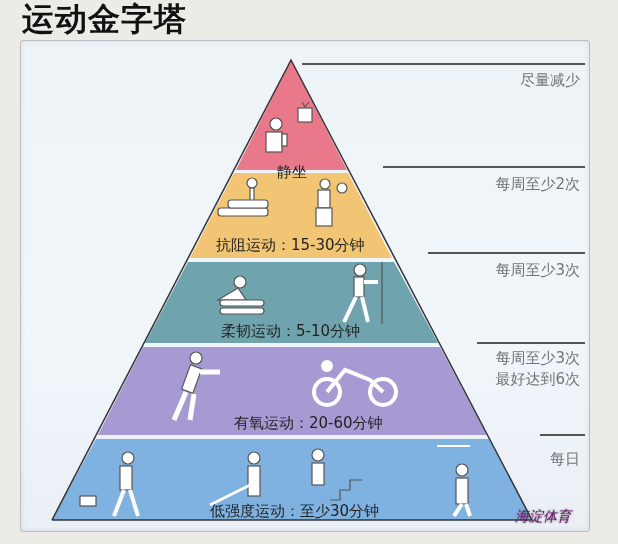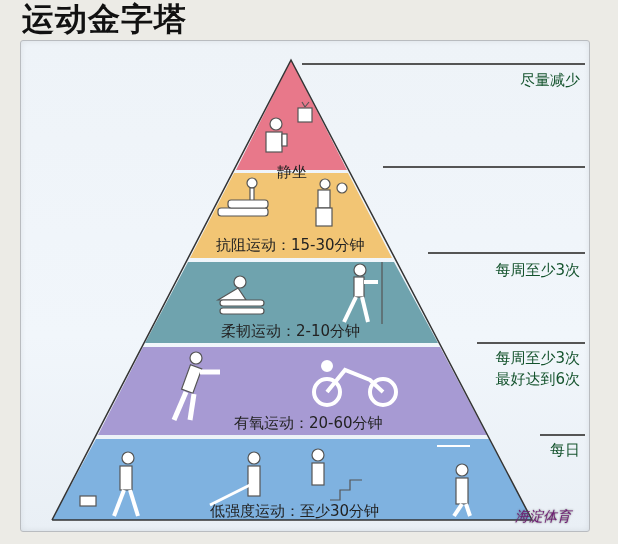--- a/index.html
+++ b/index.html
@@ -1,20 +1,20 @@
 <!DOCTYPE html>
 <html><head>
 <meta charset="utf-8">
 <style>
   html,body{margin:0;padding:0;}
   body{width:618px;height:544px;background:#ecebe6;position:relative;overflow:hidden;font-family:"DejaVu Sans",sans-serif;}
   .title{position:absolute;left:22px;top:-2px;font-size:32px;font-weight:bold;color:#111;letter-spacing:1px;}
   .panel{position:absolute;left:20px;top:40px;width:568px;height:490px;background:linear-gradient(180deg,#eef3f8 0%,#f1f6fb 60%,#e9eff5 100%);border:1px solid #b9bcc0;border-radius:3px;box-shadow:inset 0 0 6px rgba(0,0,0,0.08);}
   svg.pyr{position:absolute;left:0;top:0;}
-  .rtext{position:absolute;right:38px;font-size:15px;color:#14532d;text-align:right;line-height:21px;}
+  .rtext{position:absolute;right:38px;font-size:15px;color:#737373;text-align:right;line-height:21px;}
   .lbl{position:absolute;font-size:15px;color:#222;white-space:nowrap;}
   .wm{position:absolute;left:515px;top:508px;font-size:14px;color:#701a75;text-shadow:0 0 2px #555;font-style:italic;}
 </style>
 </head>
 <body>
 
 <div class="title">运动金字塔</div>
 <div class="panel"></div>
 
 <svg class="pyr" width="618" height="544">
@@ -112,33 +112,34 @@
         <rect x="456" y="478" width="12" height="26"></rect>
         <line x1="462" y1="504" x2="454" y2="516" stroke="#fff" stroke-width="4"></line>
         <line x1="466" y1="504" x2="470" y2="516" stroke="#fff" stroke-width="4"></line>
         <line x1="437" y1="446" x2="470" y2="446" stroke="#fff" stroke-width="2"></line>
       </g>
   </g>
 </svg>
 
 <div class="lbl" style="left:277px;top:163px;">静坐</div>
 <div class="lbl" style="left:216px;top:236px;text-align:right;">抗阻运动：15-30分钟</div>
-<div class="lbl" style="left:221px;top:322px;">柔韧运动：2-10分钟</div>
+<div class="lbl" style="left:221px;top:322px;">柔韧运动：5-10分钟</div>
 <div class="lbl" style="left:210px;top:414px;margin-left:24px;">有氧运动：20-60分钟</div>
 <div class="lbl" style="left:210px;top:502px;">低强度运动：至少30分钟</div>
 
 <div class="rtext" style="top:70px;">
   <div>尽量减少</div>
 </div>
 <div class="rtext" style="top:174px;">
+  <div>每周至少2次</div>
 </div>
 <div class="rtext" style="top:260px;">
   <div>每周至少3次</div>
 </div>
 <div class="rtext" style="top:348px;">
   <div>每周至少3次</div>
   <div>最好达到6次</div>
 </div>
-<div class="rtext" style="top:440px;">
+<div class="rtext" style="top:449px;">
   <div>每日</div>
 </div>
 
 <div class="wm">海淀体育</div>
 
 </body></html>

